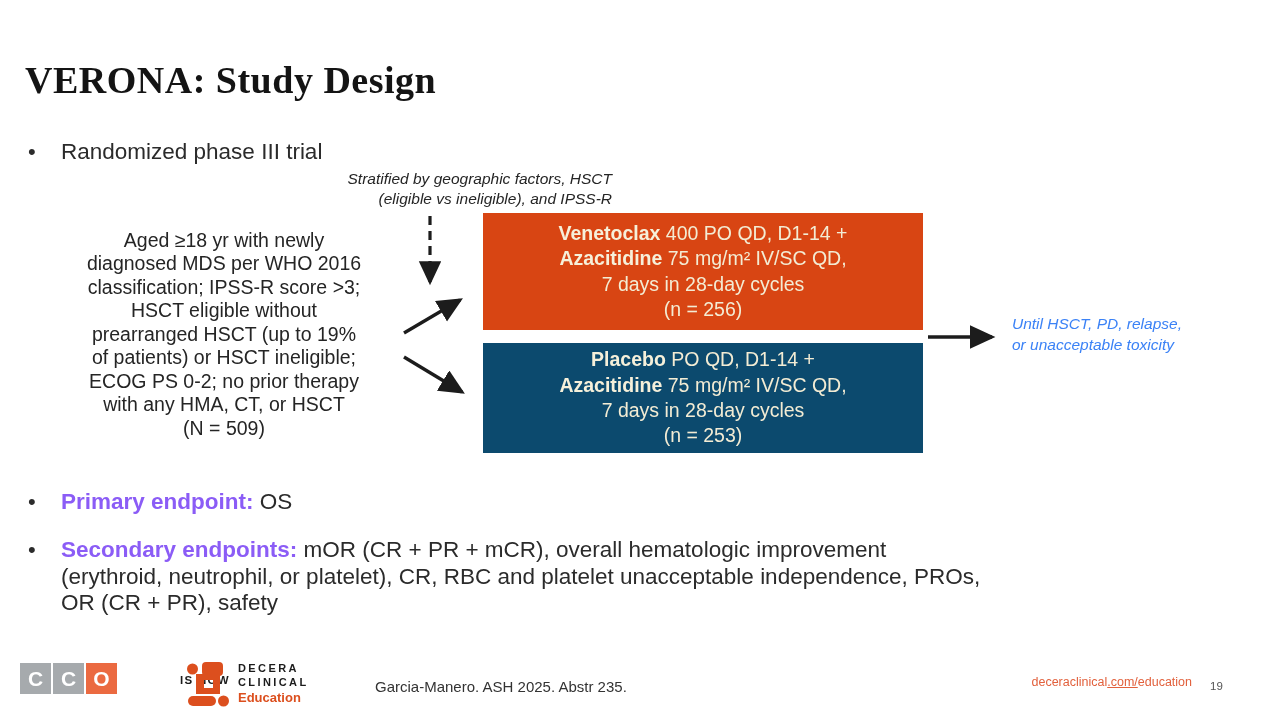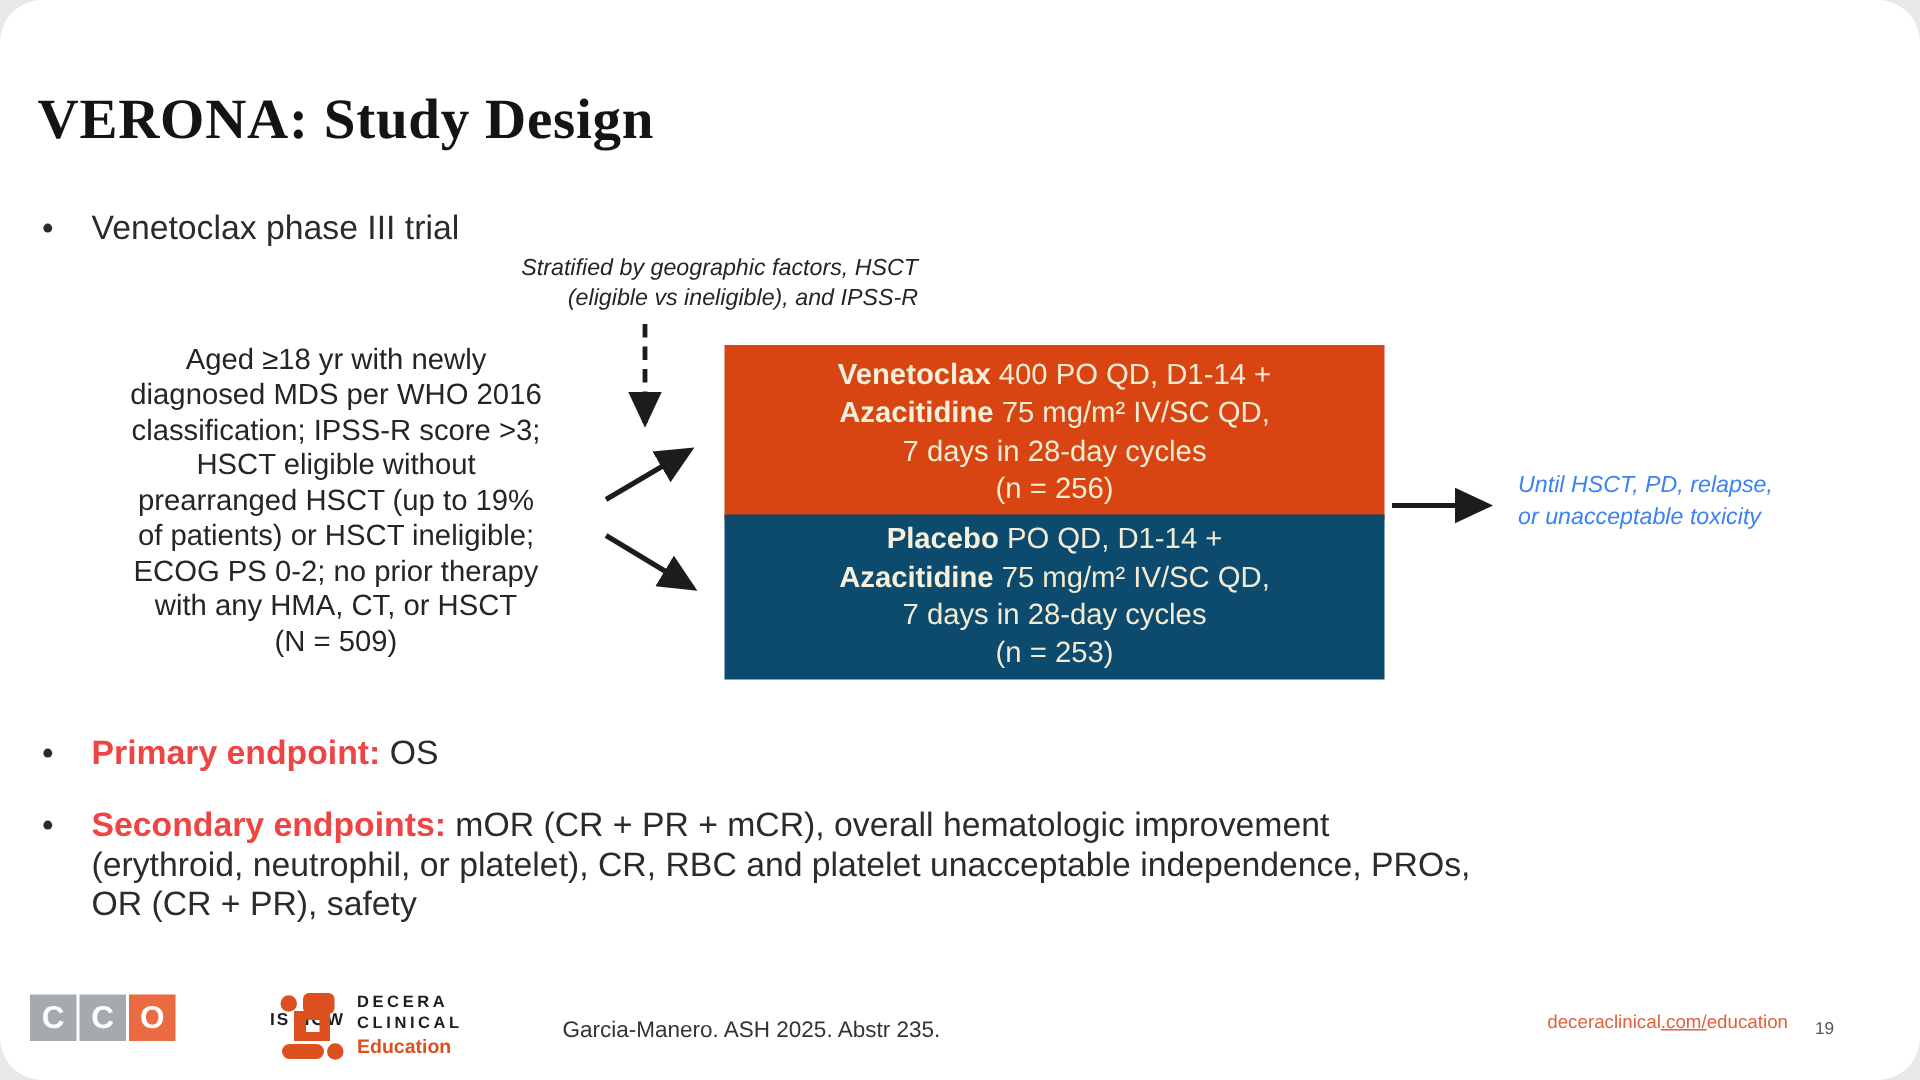--- a/index.html
+++ b/index.html
@@ -4,55 +4,54 @@
 <style>
   * { margin: 0; padding: 0; box-sizing: border-box; }
   html,body { background:#e8e8e8; }
   .slide {
     position: relative;
     width: 1280px; height: 720px;
     background: #ffffff;
     overflow: hidden;
     font-family: "Liberation Sans", sans-serif;
     color: #222222;
-    border-radius: 28px;
   }
   .title {
     position: absolute; left: 25px; top: 58px;
     font-family: "Liberation Serif", serif;
     font-weight: 700; font-size: 38px; color: #141414;
     letter-spacing: 0.5px;
   }
   .bullet-row { position: absolute; display: flex; align-items: flex-start; }
   .bullet-dot { width: 38px; padding-left: 5px; font-size: 22px; line-height: 1.2; color:#2b2b2b; flex: 0 0 38px; }
   .bullet-text { font-size: 22.5px; line-height: 1.18; color: #2b2b2b; }
   .b1 { left: 23px; top: 139px; }
   .b2 { left: 23px; top: 489px; }
   .b3 { left: 23px; top: 537px; width: 1225px; }
-  .bold { font-weight: 700; color:#ef4444; }
+  .bold { font-weight: 700; color:#8b5cf6; }
   .preline { white-space: pre-line; }
 
   .stratified {
     position: absolute; left: 276px; top: 169px; width: 336px;
     font-size: 15.5px; font-style: italic; text-align: right;
     line-height: 1.32; color: #252525; white-space: pre-line;
   }
   .eligibility {
     position: absolute; left: 30px; top: 229px; width: 388px;
     font-size: 19.5px; line-height: 1.205; text-align: center;
     color: #252525; white-space: pre-line;
   }
   .arm-box {
     position: absolute; left: 483px; width: 440px;
     display: flex; flex-direction: column; justify-content: center;
     text-align: center; color: #f3ecd4;
     font-size: 19.5px; line-height: 1.3;
   }
   .arm-box .bold { color: #f6f0da; }
-  .arm1 { top: 230px; height: 117px; background: #d84513; }
+  .arm1 { top: 213px; height: 117px; background: #d84513; }
   .arm2 { top: 343px; height: 110px; background: #0c4a6e; }
   .until-note {
     position: absolute; left: 1012px; top: 313px; width: 230px;
     font-size: 15.5px; font-style: italic; line-height: 1.38; color: #3b82f6;
     white-space: pre-line;
   }
   .arrows { position: absolute; left: 0; top: 0; pointer-events: none; }
 
   .footer { position: absolute; left: 0; top: 650px; width: 1280px; height: 70px; }
   .cco-logo { position: absolute; left: 20px; top: 13px; display: flex; gap: 2px; }
@@ -79,21 +78,21 @@
 </style>
 </head>
 <body>
 
 <div class="slide">
 
   <h1 class="title">VERONA: Study Design</h1>
 
   <div class="bullet-row b1">
     <span class="bullet-dot">•</span>
-    <span class="bullet-text">Venetoclax phase III trial</span>
+    <span class="bullet-text">Randomized phase III trial</span>
   </div>
 
   <div class="stratified">Stratified by geographic factors, HSCT
 (eligible vs ineligible), and IPSS-R</div>
 
   <div class="eligibility">Aged ≥18 yr with newly
 diagnosed MDS per WHO 2016
 classification; IPSS-R score &gt;3;
 HSCT eligible without
 prearranged HSCT (up to 19%

